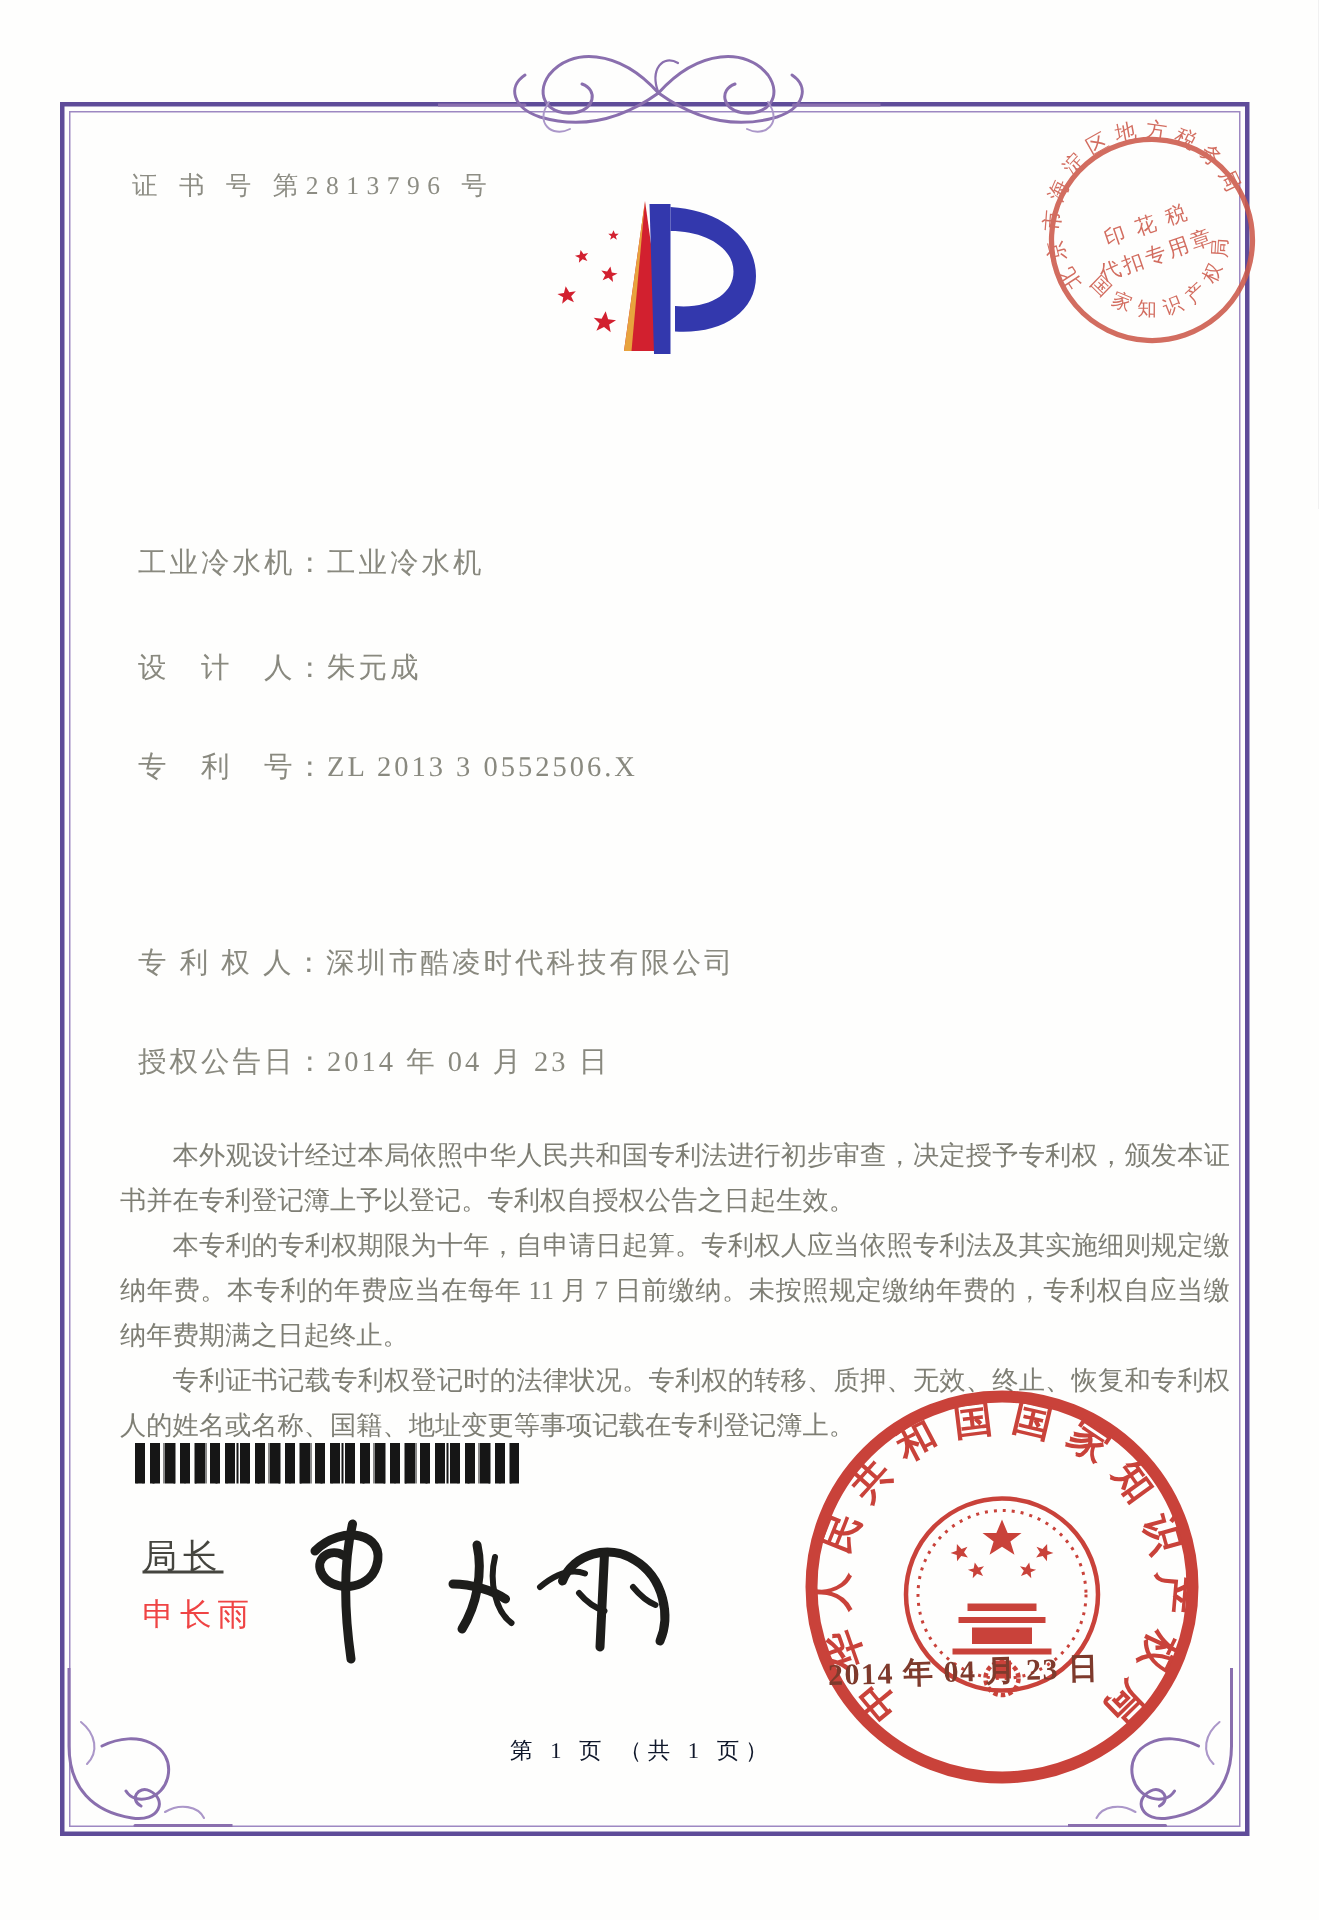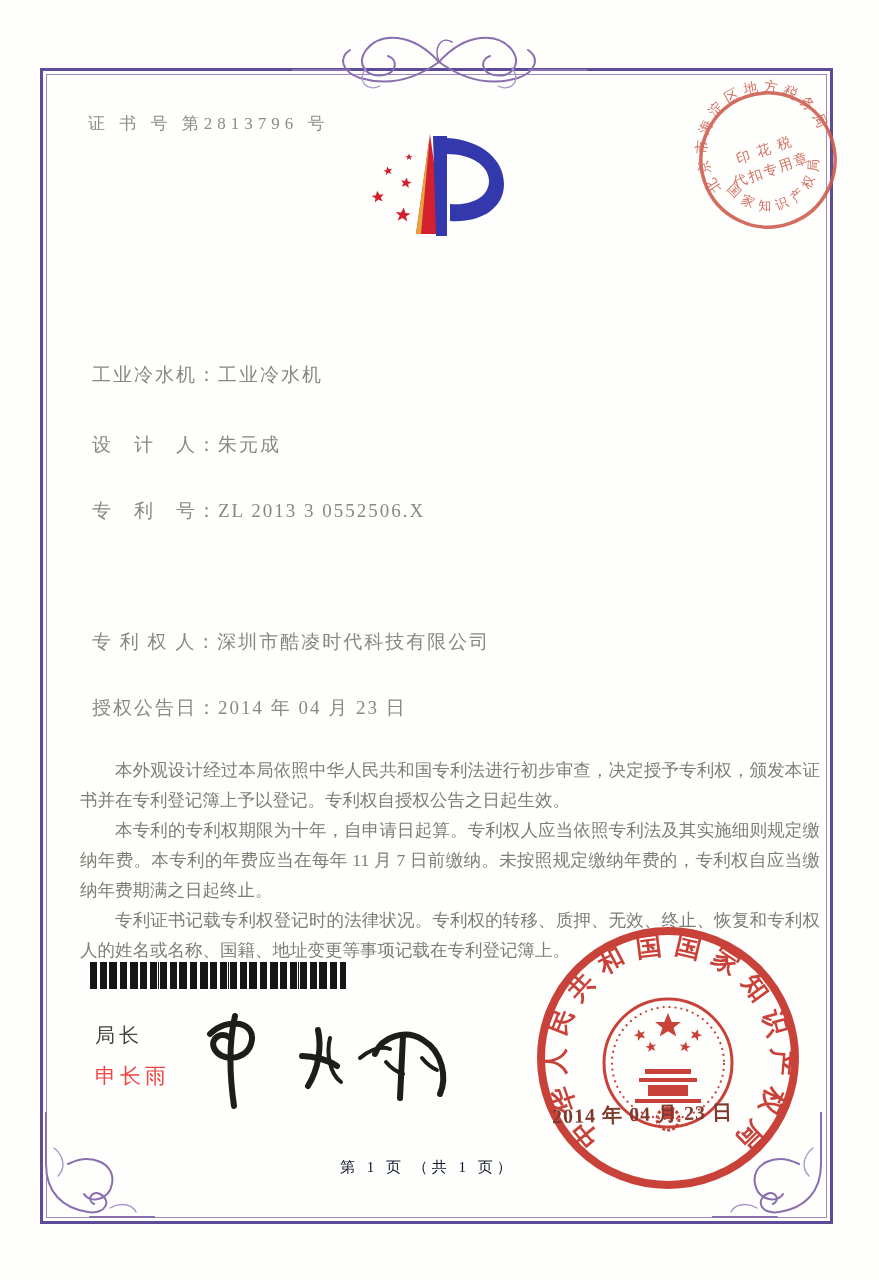--- a/index.html
+++ b/index.html
@@ -18,21 +18,21 @@
   .field{position:absolute;left:92px;font-size:19px;letter-spacing:2px;color:#89897f;white-space:nowrap;}
   .paras{position:absolute;left:80px;top:731px;width:740px;font-size:17.5px;line-height:30px;
          color:#7e7e74;text-align:justify;margin-top:24px;}
   .paras p{margin:0;text-indent:2em;}
   .barcode{position:absolute;left:90px;top:962px;width:256px;height:27px;
      background:
        repeating-linear-gradient(90deg,#161616 0 2px,transparent 2px 5px),
        repeating-linear-gradient(90deg,#161616 0 3px,transparent 3px 10px),
        repeating-linear-gradient(90deg,#161616 0 1px,transparent 1px 7px);
      background-position:0 0,2px 0,5px 0;}
-  .director{position:absolute;left:95px;top:1022px;font-size:20px;letter-spacing:4px;color:#45453f;}
+  .director{position:absolute;left:95px;top:1022px;font-size:23px;letter-spacing:4px;color:#45453f;text-decoration:underline;}
   .director-name{position:absolute;left:95px;top:1062px;font-size:21px;letter-spacing:4px;color:#ef4444;}
   .sig{position:absolute;left:190px;top:996px;}
   .seal-tax{position:absolute;left:686px;top:78px;transform:rotate(-19deg);}
   .seal-official{position:absolute;left:533px;top:923px;opacity:.93;}
   .seal-date{position:absolute;left:552px;top:1101px;font-size:20px;letter-spacing:1px;
      color:#7e3a2c;transform:rotate(-1.5deg);font-weight:bold;white-space:nowrap;}
   .footer{position:absolute;left:340px;top:1158px;font-size:15px;letter-spacing:4px;color:#0f172a;}
   .logo{position:absolute;left:370px;top:126px;}
   svg text{font-family:"Liberation Serif","DejaVu Serif",serif;}
 </style>

